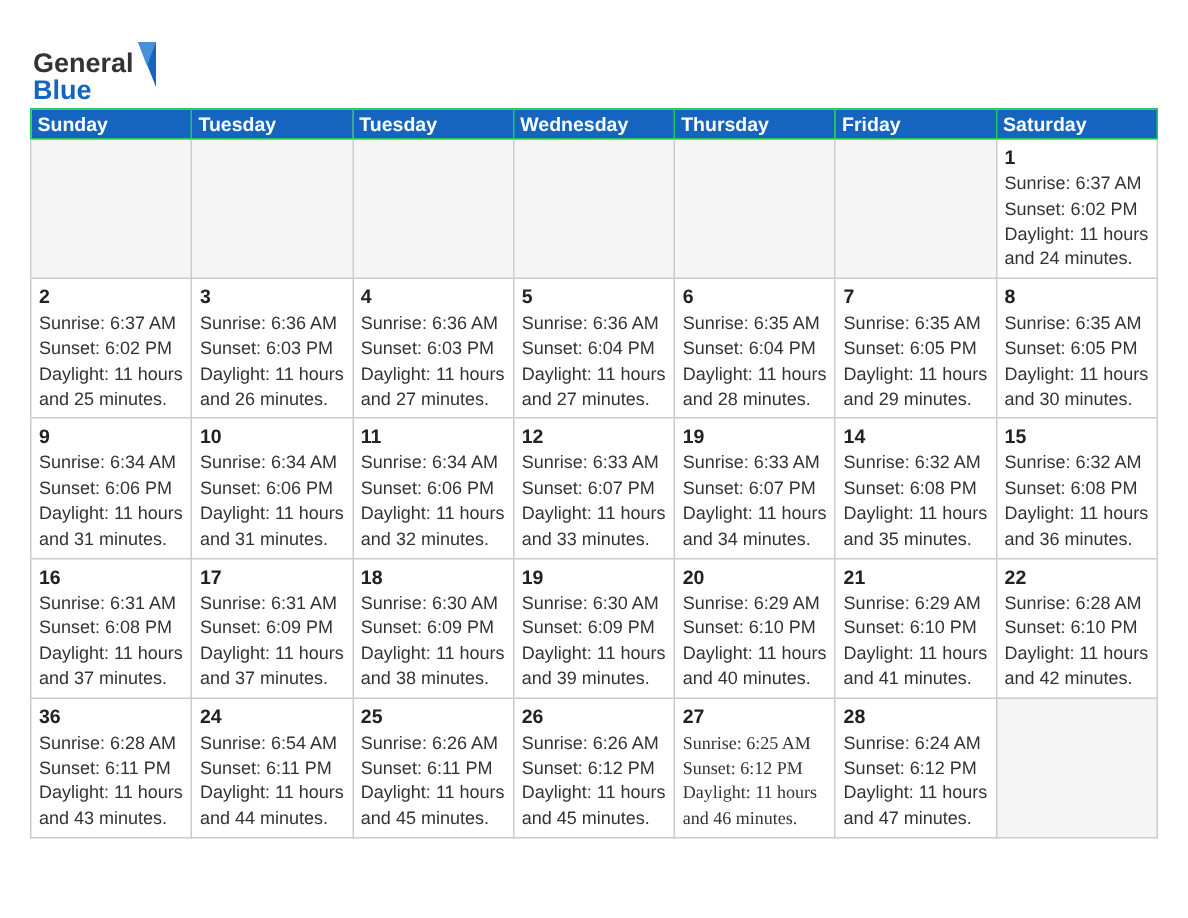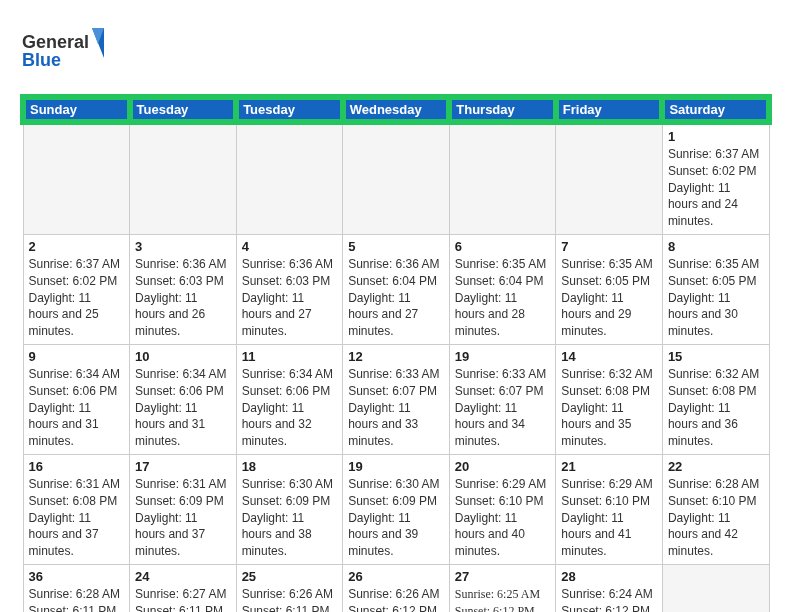--- a/index.html
+++ b/index.html
@@ -7,21 +7,21 @@
       font-family: Arial, sans-serif;
       background: #fff;
       width: 792px;
       min-height: 612px;
       padding: 20px;
     }
     .header {
       display: flex;
       justify-content: space-between;
       align-items: flex-start;
-      margin-bottom: 24px;
+      margin-bottom: 2px;
     }
     .logo-wrapper {
       display: flex;
       align-items: center;
       gap: 0;
     }
     .logo-svg {
       width: 90px;
       height: 50px;
     }
@@ -43,21 +43,21 @@
       border-collapse: collapse;
       table-layout: fixed;
     }
     th {
       background-color: #1565C0;
       color: #fff;
       font-size: 13px;
       font-weight: bold;
       padding: 2px 4px;
       text-align: left;
-      border: 6px solid #22c55e;
+      border: 1px solid #22c55e;
     }
     td {
       border: 1px solid #ccc;
       vertical-align: top;
       padding: 4px 5px;
       font-size: 10px;
       color: #222;
       height: 90px;
       background: #fff;
     }
@@ -254,21 +254,21 @@
       </tr>
       <tr>
         <td>
           <div class="day-number">36</div>
           <div class="day-info" style="white-space: pre-line;">Sunrise: 6:28 AM
 Sunset: 6:11 PM
 Daylight: 11 hours and 43 minutes.</div>
         </td>
         <td>
           <div class="day-number">24</div>
-          <div class="day-info" style="white-space: pre-line;">Sunrise: 6:27 AM
+          <div class="day-info" style="white-space: pre-line;">Sunrise: 6:54 AM
 Sunset: 6:11 PM
 Daylight: 11 hours and 44 minutes.</div>
         </td>
         <td>
           <div class="day-number">25</div>
           <div class="day-info" style="white-space: pre-line;">Sunrise: 6:26 AM
 Sunset: 6:11 PM
 Daylight: 11 hours and 45 minutes.</div>
         </td>
         <td>

